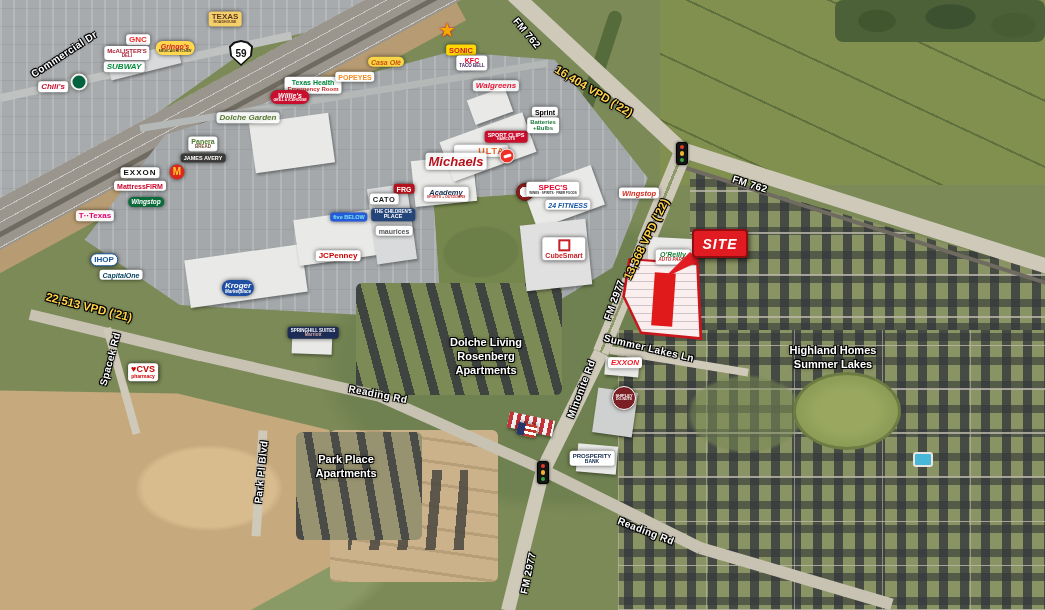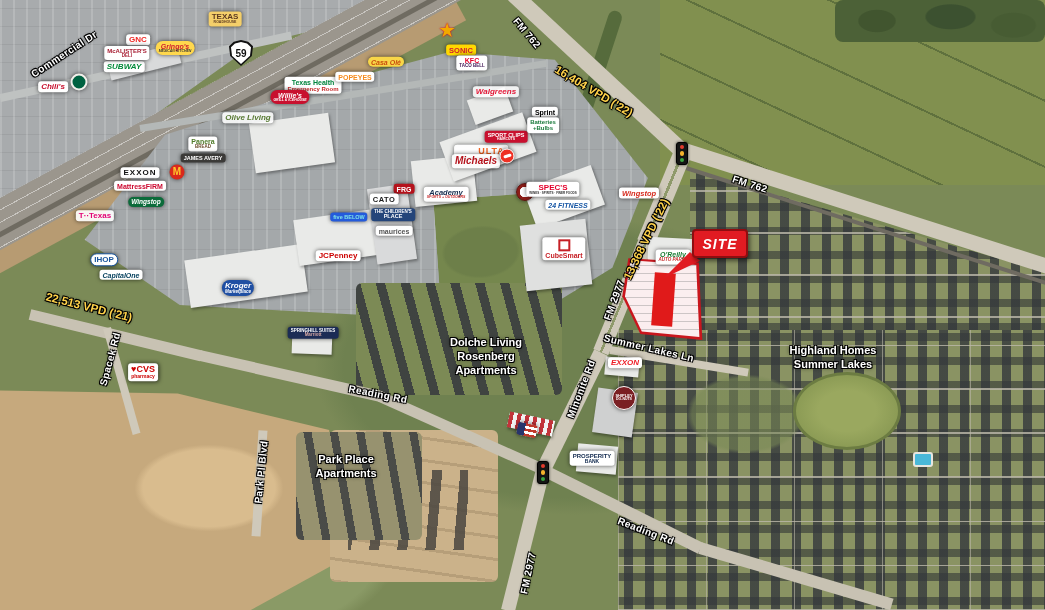--- a/index.html
+++ b/index.html
@@ -195,21 +195,21 @@
     </div>
   <div class="lg" style="left:313px;top:85px;color:#00843d;font-size:7px;">
       <span>Texas Health</span>
       <span class="sub" style="font-size:6px;color:#c62828;">Emergency Room</span>
     </div>
   <div class="lg" style="left:290px;top:97px;background:#c8102e;color:#fff;font-size:7px;font-style:italic;border-radius:8px;">
       <span>Willie's</span>
       <span class="sub" style="font-size:3.5px;">GRILL &amp; ICEHOUSE</span>
     </div>
   <div class="lg" style="left:248px;top:118px;background:rgba(255,255,255,.85);color:#587a33;font-size:8px;font-style:italic;">
-      <span>Olive Living</span>
+      <span>Dolche Garden</span>
     </div>
   <div class="lg" style="left:203px;top:144px;color:#4f7a28;font-size:7px;">
       <span>Panera</span>
       <span class="sub" style="font-size:4.5px;color:#6a4a2a;">BREAD</span>
     </div>
   <div class="lg" style="left:203px;top:158px;background:#3b3a38;color:#fff;font-size:5.5px;">
       <span>JAMES AVERY</span>
     </div>
   <div class="lg" style="left:355px;top:77px;color:#f68b1f;font-size:7px;">
       <span>POPEYES</span>
@@ -220,21 +220,21 @@
   <div class="lg" style="left:413px;top:50px;background:#ffd800;color:#d1202f;font-size:7.5px;margin-left:48px;">
       <span>SONIC</span>
     </div>
   <div class="lg" style="left:447px;top:30px;background:transparent;box-shadow:none;color:#f2a900;font-size:17px;text-shadow:0 0 2px #c8102e,0 0 1px #c8102e;">
       <span>★</span>
     </div>
   <div class="lg" style="left:472px;top:63px;color:#e4002b;font-size:7px;">
       <span>KFC</span>
       <span class="sub" style="font-size:4.5px;color:#3d1152;">TACO BELL</span>
     </div>
-  <div class="lg" style="left:496px;top:92px;background:rgba(255,255,255,.85);color:#e31837;font-size:8px;font-style:italic;">
+  <div class="lg" style="left:496px;top:86px;background:rgba(255,255,255,.85);color:#e31837;font-size:8px;font-style:italic;">
       <span>Walgreens</span>
     </div>
   <div class="lg" style="left:140px;top:173px;color:#111;font-size:8px;letter-spacing:1px;">
       <span>EXXON</span>
     </div>
   <div class="lg circ" style="left:177px;top:172px;width:15px;height:15px;background:#da291c;color:#ffc72c;font-size:10px;">
       <span>M</span>
     </div>
   <div class="lg" style="left:140px;top:186px;color:#cc092f;font-size:7px;">
       <span>MattressFIRM</span>
@@ -274,21 +274,21 @@
   <div class="lg" style="left:394px;top:231px;color:#555;font-size:7px;">
       <span>maurices</span>
     </div>
   <div class="lg" style="left:446px;top:194px;color:#13294b;font-size:7.5px;font-style:italic;">
       <span>Academy</span>
       <span class="sub" style="font-size:3.5px;color:#c62828;">SPORTS + OUTDOORS</span>
     </div>
   <div class="lg" style="left:481px;top:151px;background:rgba(255,255,255,.9);color:#f26322;font-size:9px;letter-spacing:1px;padding-left:24px;">
       <span>ULTA</span>
     </div>
-  <div class="lg" style="left:476px;top:161px;background:rgba(255,255,255,.85);color:#b5121b;font-size:10px;font-style:italic;">
+  <div class="lg" style="left:456px;top:161px;background:rgba(255,255,255,.85);color:#b5121b;font-size:13px;font-style:italic;">
       <span>Michaels</span>
     </div>
   <div class="lg" style="left:506px;top:137px;background:#c8102e;color:#fff;font-size:5.5px;">
       <span>SPORT CLIPS</span>
       <span class="sub" style="font-size:3.5px;">HAIRCUTS</span>
     </div>
   <div class="lg circ" style="left:507px;top:156px;width:13px;height:13px;background:#ee3124;border:1.5px solid #fff;">
       <span style="display:block;width:8px;height:3px;background:#fff;border-radius:2px;transform:rotate(-18deg);"></span>
     </div>
   <div class="lg" style="left:545px;top:112px;color:#000;font-size:7px;">

